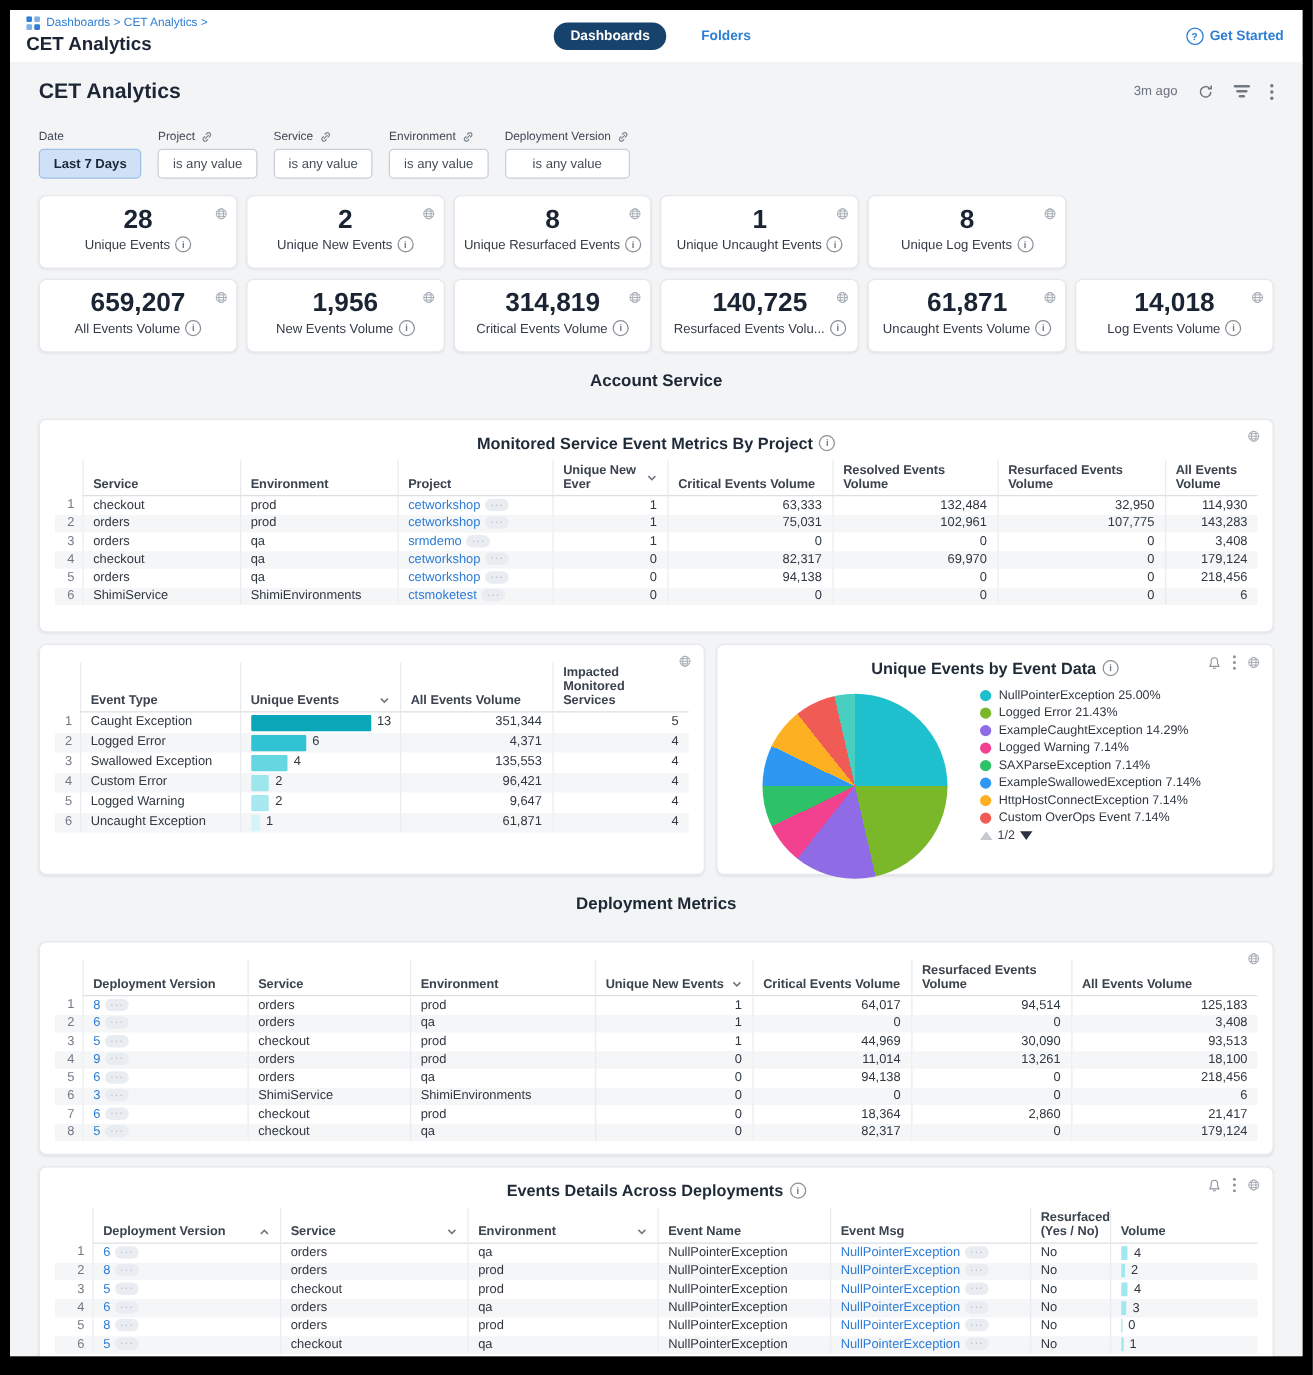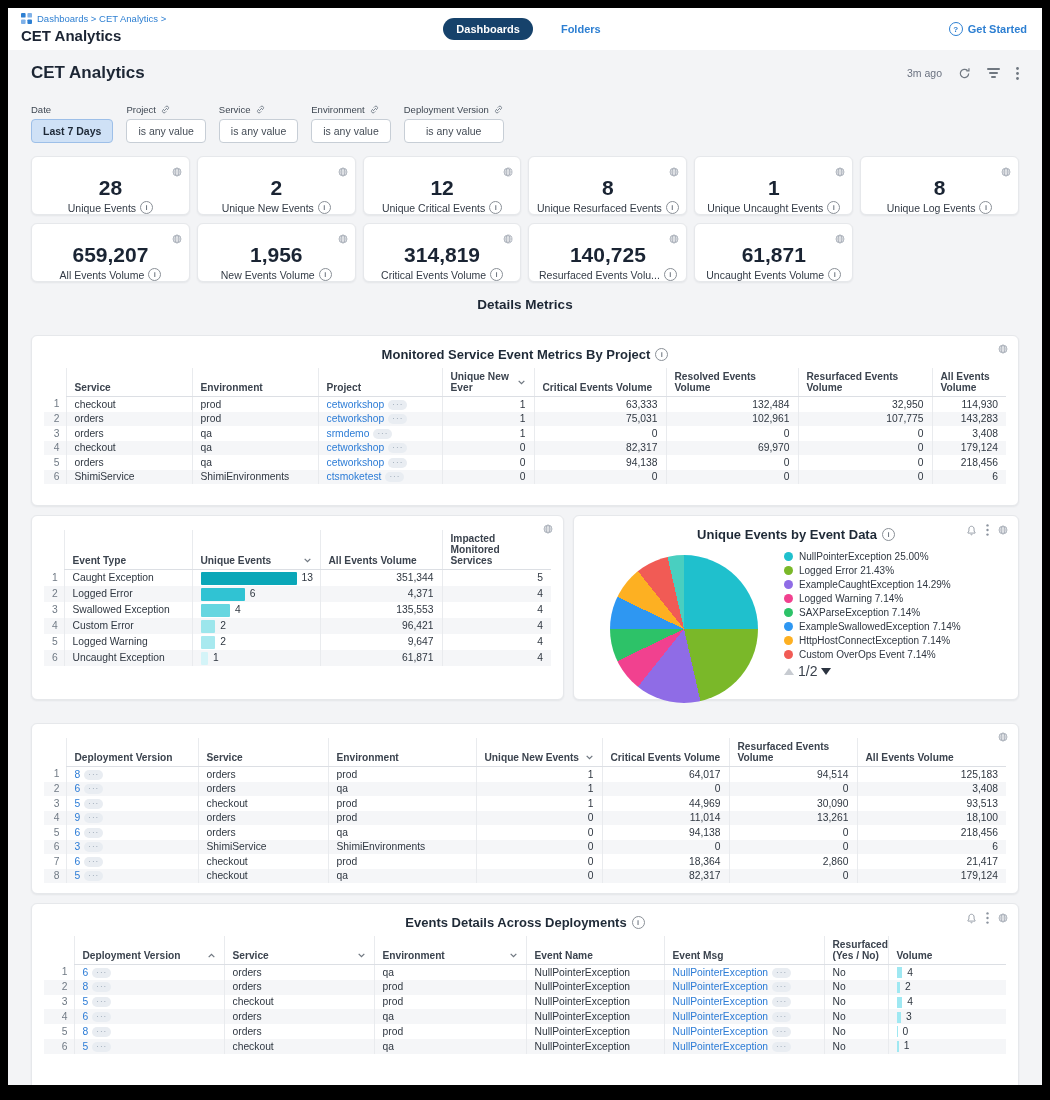--- a/index.html
+++ b/index.html
@@ -36,21 +36,21 @@
   
   .filters{display:flex;gap:13px;margin-top:21px;}
   .filter .flabel{display:flex;align-items:center;gap:4px;font-size:9.5px;color:#3e4752;margin-bottom:4px;}
   .fbox{height:22px;display:flex;align-items:center;justify-content:center;padding:0 11px;border:1px solid #c7ced6;border-radius:4px;background:#fff;font-size:10.5px;color:#444c56;cursor:pointer;white-space:nowrap;}
   .fbox.sel{background:#cfe1f6;border-color:#9dbfe8;color:#1d2836;font-weight:700;}
 
   
   .kpi-row{display:grid;grid-template-columns:repeat(6,1fr);gap:7px;margin-top:13px;}
   .kpi-row+.kpi-row{margin-top:8px;}
   .kpi{position:relative;background:#fff;border:1px solid #e6e8eb;border-radius:6px;box-shadow:0 1px 2px rgba(25,39,52,.07);height:57px;text-align:center;}
-  .kpi .val{font-size:21px;font-weight:600;color:#1a2433;margin-top:19px;line-height:24px;}
+  .kpi .val{font-size:21px;font-weight:600;color:#1a2433;margin-top:7px;line-height:24px;}
   .kpi .lab{font-size:10.5px;color:#333b46;margin-top:1px;display:flex;align-items:center;justify-content:center;gap:4px;}
   .kpi .globe-c{position:absolute;top:6px;right:7px;}
 
   .section-title{text-align:center;font-size:13.5px;font-weight:700;color:#1d2735;margin-top:15px;}
 
   
   .card{position:relative;background:#fff;border:1px solid #e6e8eb;border-radius:6px;box-shadow:0 1px 2px rgba(25,39,52,.07);margin-top:23px;padding:9px 12px 10px;}
   .card .ctitle{text-align:center;font-size:13px;font-weight:600;color:#1f2a37;display:flex;align-items:center;justify-content:center;gap:5px;height:18px;}
   .card .cicons{position:absolute;top:8px;right:10px;display:flex;align-items:center;gap:9px;}
   .two-col{display:grid;grid-template-columns:533px 1fr;gap:9px;margin-top:9px;}
@@ -82,21 +82,21 @@
   
   .pie-wrap{display:flex;align-items:flex-start;justify-content:center;gap:26px;margin-top:8px;}
   .pie{width:148px;height:148px;border-radius:50%;flex:0 0 auto;margin-top:4px;}
   .legend{width:198px;font-size:10px;color:#2f3741;}
   .lg-item{display:flex;gap:6px;margin-bottom:2.5px;line-height:11.5px;cursor:pointer;text-align:right;}
   .lg-dot{width:9px;height:9px;border-radius:50%;flex:0 0 auto;margin-top:1px;}
   .pager{display:flex;align-items:center;gap:4px;margin-top:2px;}
   .tri{width:0;height:0;border-left:5px solid transparent;border-right:5px solid transparent;display:inline-block;cursor:pointer;}
   .tri.up{border-bottom:7px solid #c7cbd1;}
   .tri.down{border-top:7px solid #2b3340;}
-  .pnum{font-size:14px;color:#3a424d;}
+  .pnum{font-size:10px;color:#3a424d;}
 </style>
 </head>
 <body>
 
 <div class="canvas">
 <div class="screen">
 
   <header class="topbar">
     <div class="tb-left">
       <div class="crumb-row">
@@ -252,34 +252,20 @@
             </div>
           </div>
           <div class="kpi">
             <span class="globe-c"><svg width="10" height="10" viewBox="0 0 14 14">
                 <g fill="none" stroke="#a4abb5" stroke-width="1.1">
                   <circle cx="7" cy="7" r="5.6"></circle>
                   <ellipse cx="7" cy="7" rx="2.6" ry="5.6"></ellipse>
                   <path d="M1.4 7h11.2M2.2 4.1h9.6M2.2 9.9h9.6"></path>
                 </g>
               </svg></span>
-            <div class="val">12</div>
-            <div class="lab">
-              <span>Unique Critical Events</span>
-              <i class="info"></i>
-            </div>
-          </div>
-          <div class="kpi">
-            <span class="globe-c"><svg width="10" height="10" viewBox="0 0 14 14">
-                <g fill="none" stroke="#a4abb5" stroke-width="1.1">
-                  <circle cx="7" cy="7" r="5.6"></circle>
-                  <ellipse cx="7" cy="7" rx="2.6" ry="5.6"></ellipse>
-                  <path d="M1.4 7h11.2M2.2 4.1h9.6M2.2 9.9h9.6"></path>
-                </g>
-              </svg></span>
             <div class="val">8</div>
             <div class="lab">
               <span>Unique Resurfaced Events</span>
               <i class="info"></i>
             </div>
           </div>
           <div class="kpi">
             <span class="globe-c"><svg width="10" height="10" viewBox="0 0 14 14">
                 <g fill="none" stroke="#a4abb5" stroke-width="1.1">
                   <circle cx="7" cy="7" r="5.6"></circle>
@@ -372,23 +358,37 @@
                   <ellipse cx="7" cy="7" rx="2.6" ry="5.6"></ellipse>
                   <path d="M1.4 7h11.2M2.2 4.1h9.6M2.2 9.9h9.6"></path>
                 </g>
               </svg></span>
             <div class="val">61,871</div>
             <div class="lab">
               <span>Uncaught Events Volume</span>
               <i class="info"></i>
             </div>
           </div>
+          <div class="kpi">
+            <span class="globe-c"><svg width="10" height="10" viewBox="0 0 14 14">
+                <g fill="none" stroke="#a4abb5" stroke-width="1.1">
+                  <circle cx="7" cy="7" r="5.6"></circle>
+                  <ellipse cx="7" cy="7" rx="2.6" ry="5.6"></ellipse>
+                  <path d="M1.4 7h11.2M2.2 4.1h9.6M2.2 9.9h9.6"></path>
+                </g>
+              </svg></span>
+            <div class="val">14,018</div>
+            <div class="lab">
+              <span>Log Events Volume</span>
+              <i class="info"></i>
+            </div>
+          </div>
         </div>
 
-    <div class="section-title">Details Metrics</div>
+    <div class="section-title">Account Service</div>
 
     <div class="card" id="card-project">
           <div class="cicons">
             <span style="display: inline-flex; cursor: pointer;">
               <svg width="10" height="10" viewBox="0 0 14 14">
                 <g fill="none" stroke="#a4abb5" stroke-width="1.1">
                   <circle cx="7" cy="7" r="5.6"></circle>
                   <ellipse cx="7" cy="7" rx="2.6" ry="5.6"></ellipse>
                   <path d="M1.4 7h11.2M2.2 4.1h9.6M2.2 9.9h9.6"></path>
                 </g>
@@ -698,20 +698,21 @@
                 <div class="pager">
                   <span class="tri up"></span>
                   <span class="pnum">1/2</span>
                   <span class="tri down"></span>
                 </div>
               </div>
             </div>
           </div>
     </div>
 
+    <div class="section-title">Deployment Metrics</div>
 
     <div class="card" id="card-deployment">
           <div class="cicons">
             <span style="display: inline-flex; cursor: pointer;">
               <svg width="10" height="10" viewBox="0 0 14 14">
                 <g fill="none" stroke="#a4abb5" stroke-width="1.1">
                   <circle cx="7" cy="7" r="5.6"></circle>
                   <ellipse cx="7" cy="7" rx="2.6" ry="5.6"></ellipse>
                   <path d="M1.4 7h11.2M2.2 4.1h9.6M2.2 9.9h9.6"></path>
                 </g>

